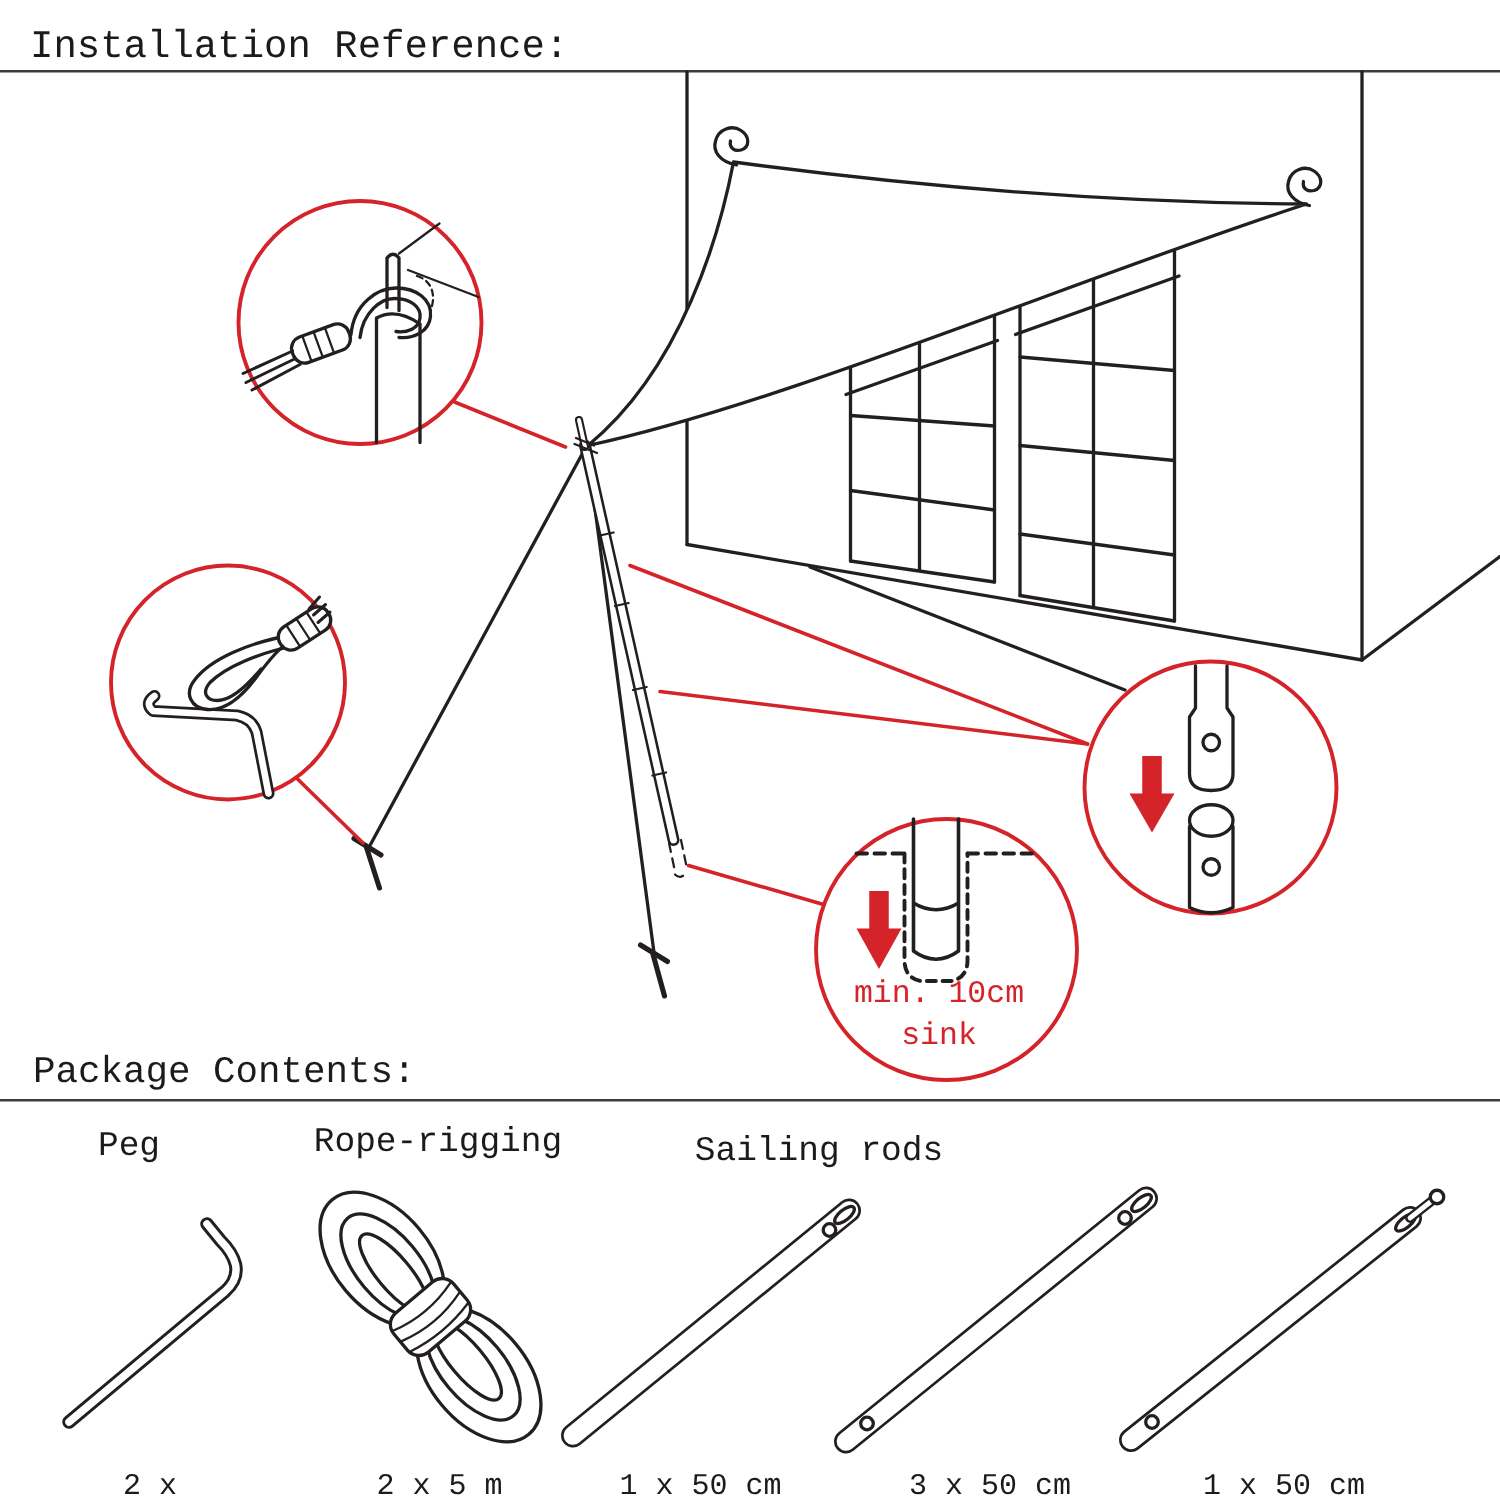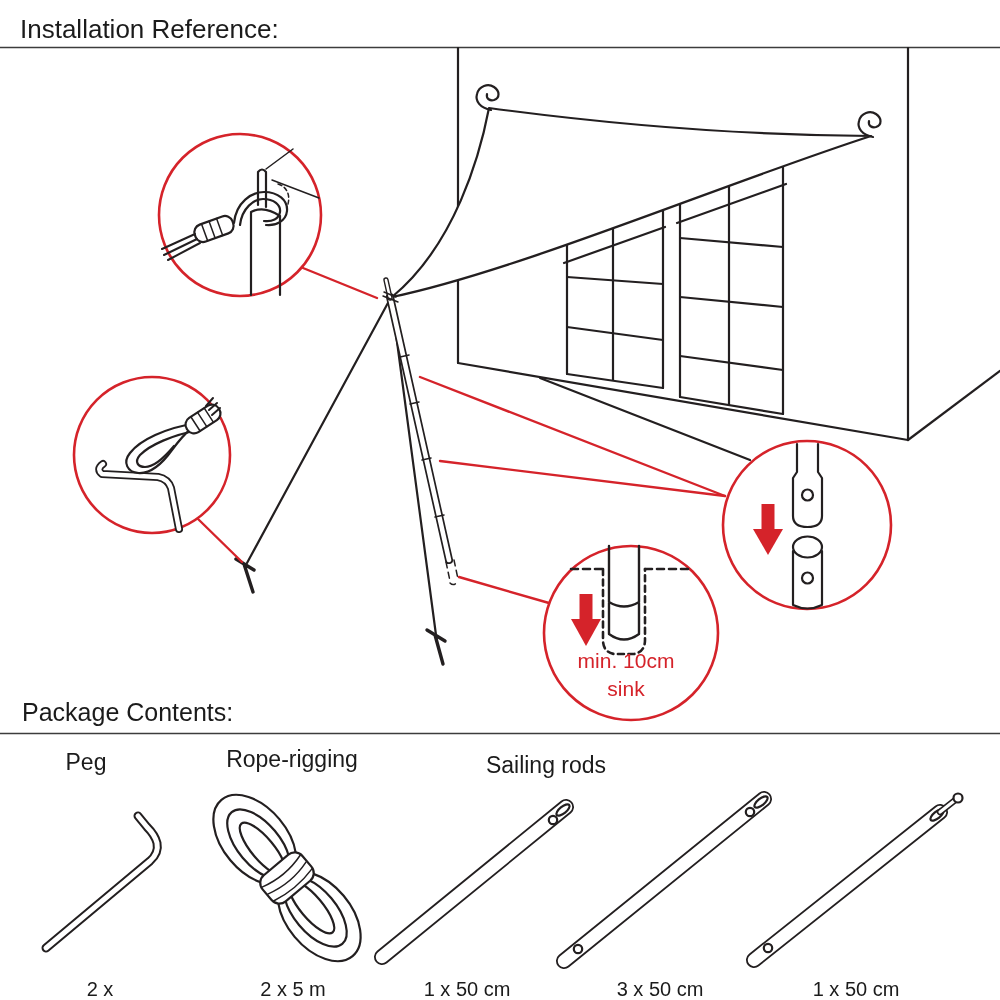--- a/index.html
+++ b/index.html
@@ -1,17 +1,17 @@
 <!DOCTYPE html>
 <html><head>
 <meta charset="utf-8">
 <style>
   html,body{margin:0;padding:0;background:#ffffff;}
   .canvas{position:relative;width:1000px;height:1000px;background:#ffffff;overflow:hidden;
-          font-family:Liberation Sans, sans-serif;}
+          font-family:Liberation Mono, monospace;}
   svg{position:absolute;left:0;top:0;}
   .ln{fill:none;stroke:#231f20;stroke-width:2.2;stroke-linecap:round;stroke-linejoin:round;}
   .thin{stroke-width:1.5;}
   .sep{stroke:#3c3c3c;stroke-width:1.6;}
   .redln{fill:none;stroke:#d5232a;stroke-width:2.4;stroke-linecap:round;}
   .redcirc{fill:#ffffff;stroke:#d5232a;stroke-width:2.6;}
   .redfill{fill:#d5232a;stroke:none;}
   .whitefill{fill:#ffffff;}
   .tube-o{fill:none;stroke:#231f20;stroke-linecap:round;stroke-linejoin:round;}
   .tube-i{fill:none;stroke:#ffffff;stroke-linecap:round;stroke-linejoin:round;}

